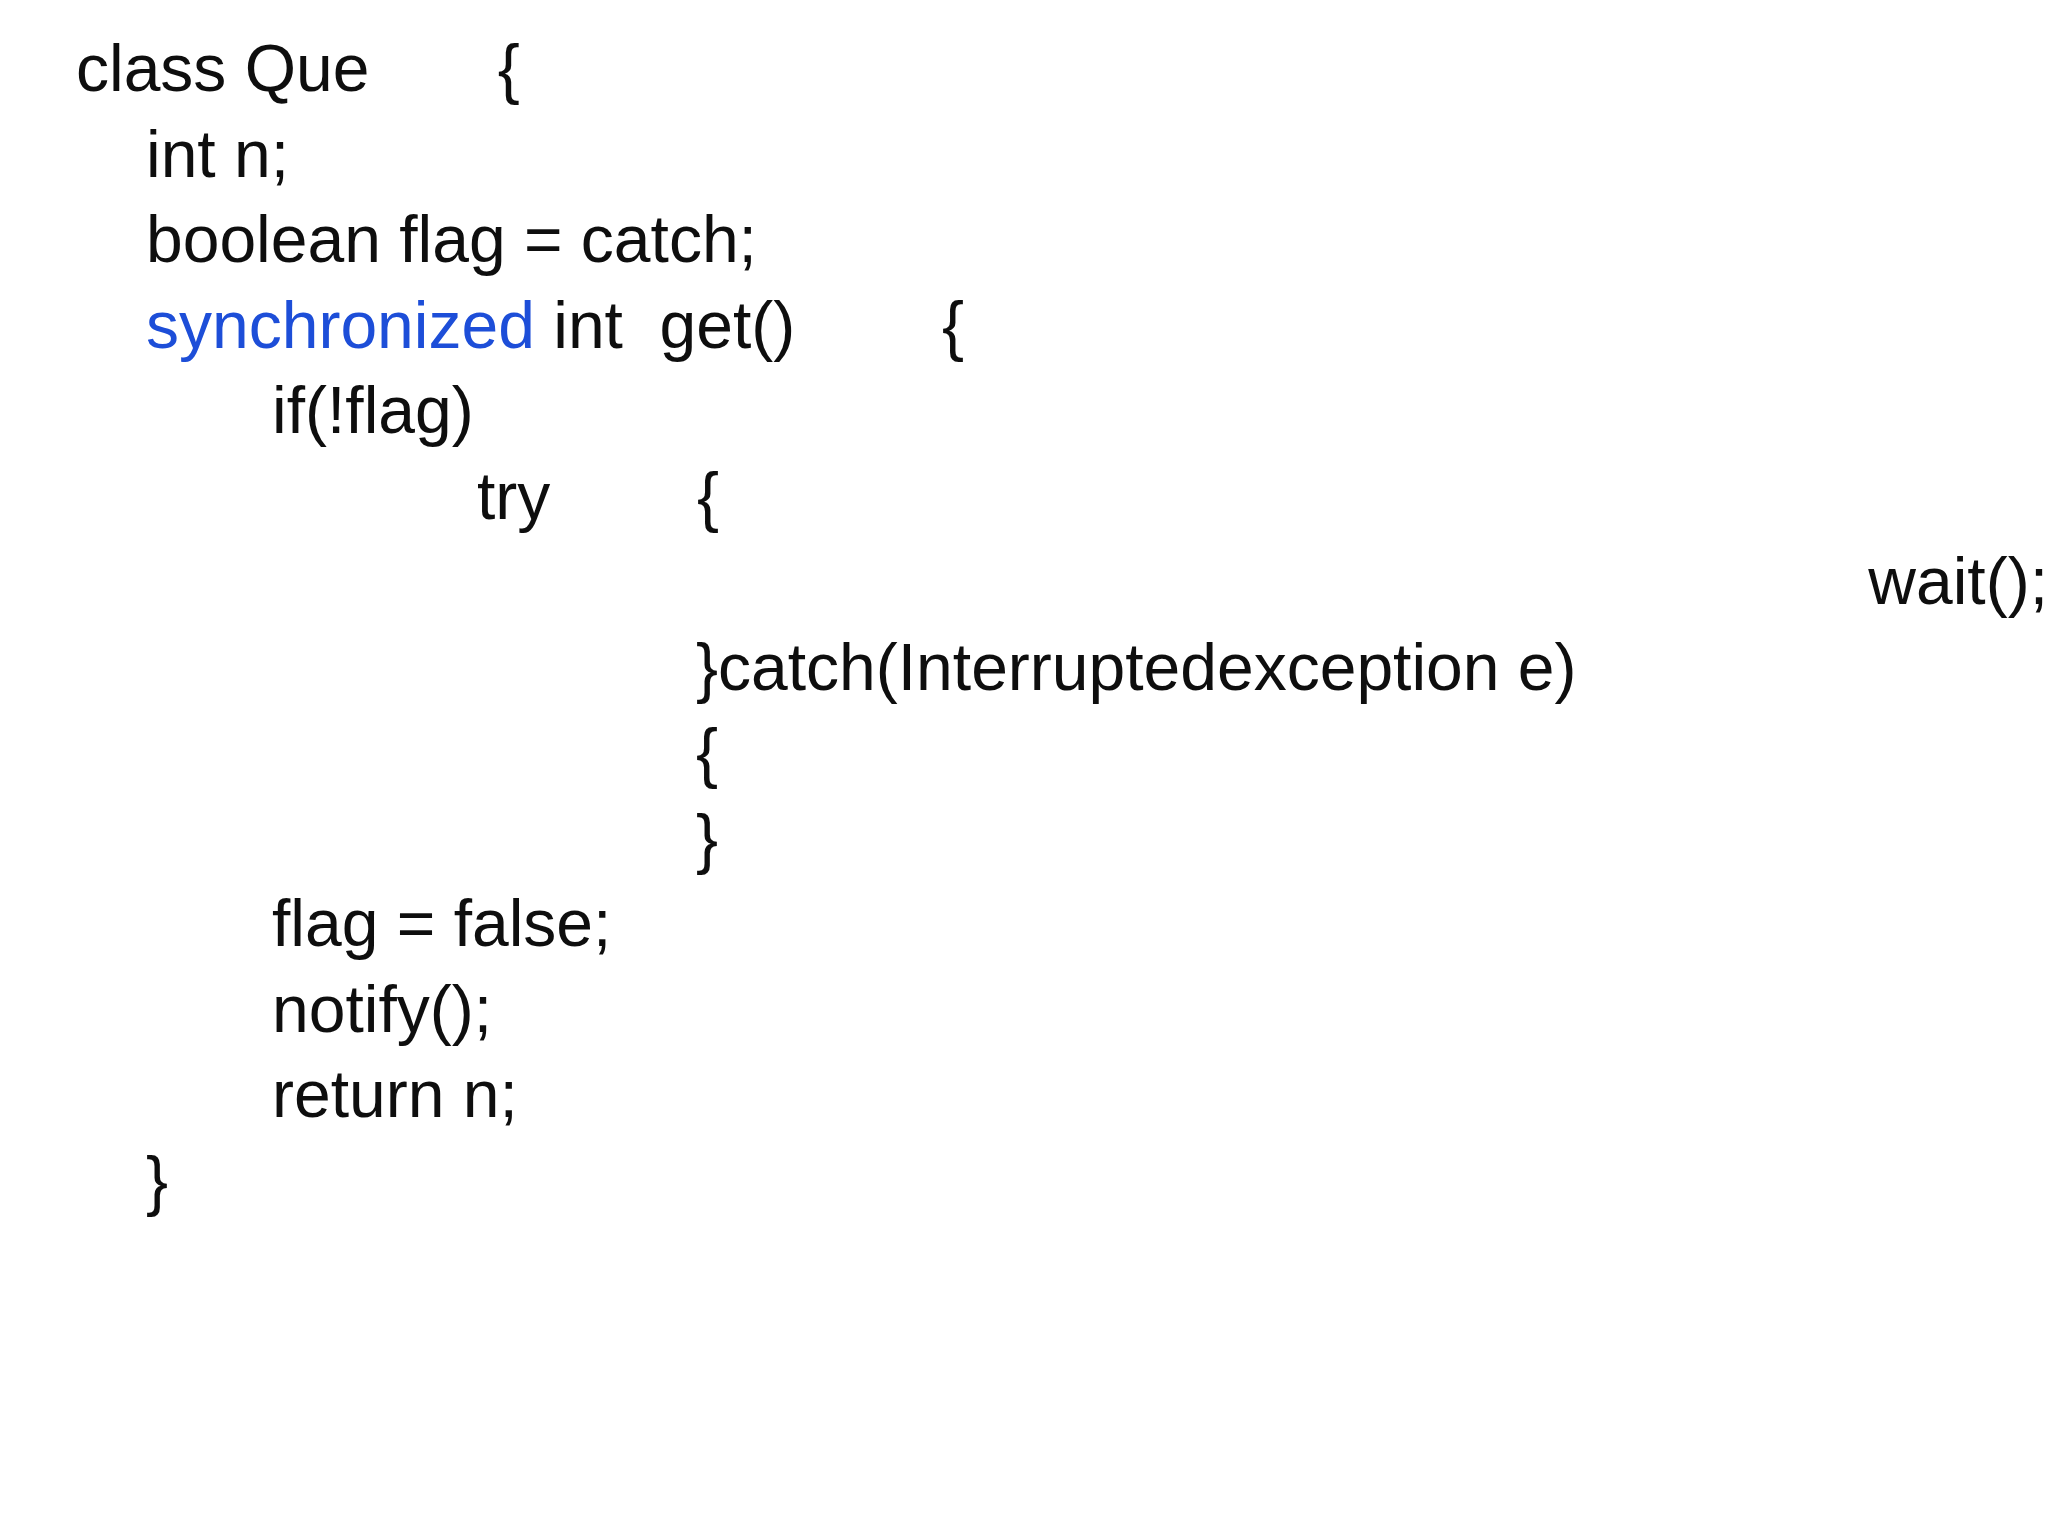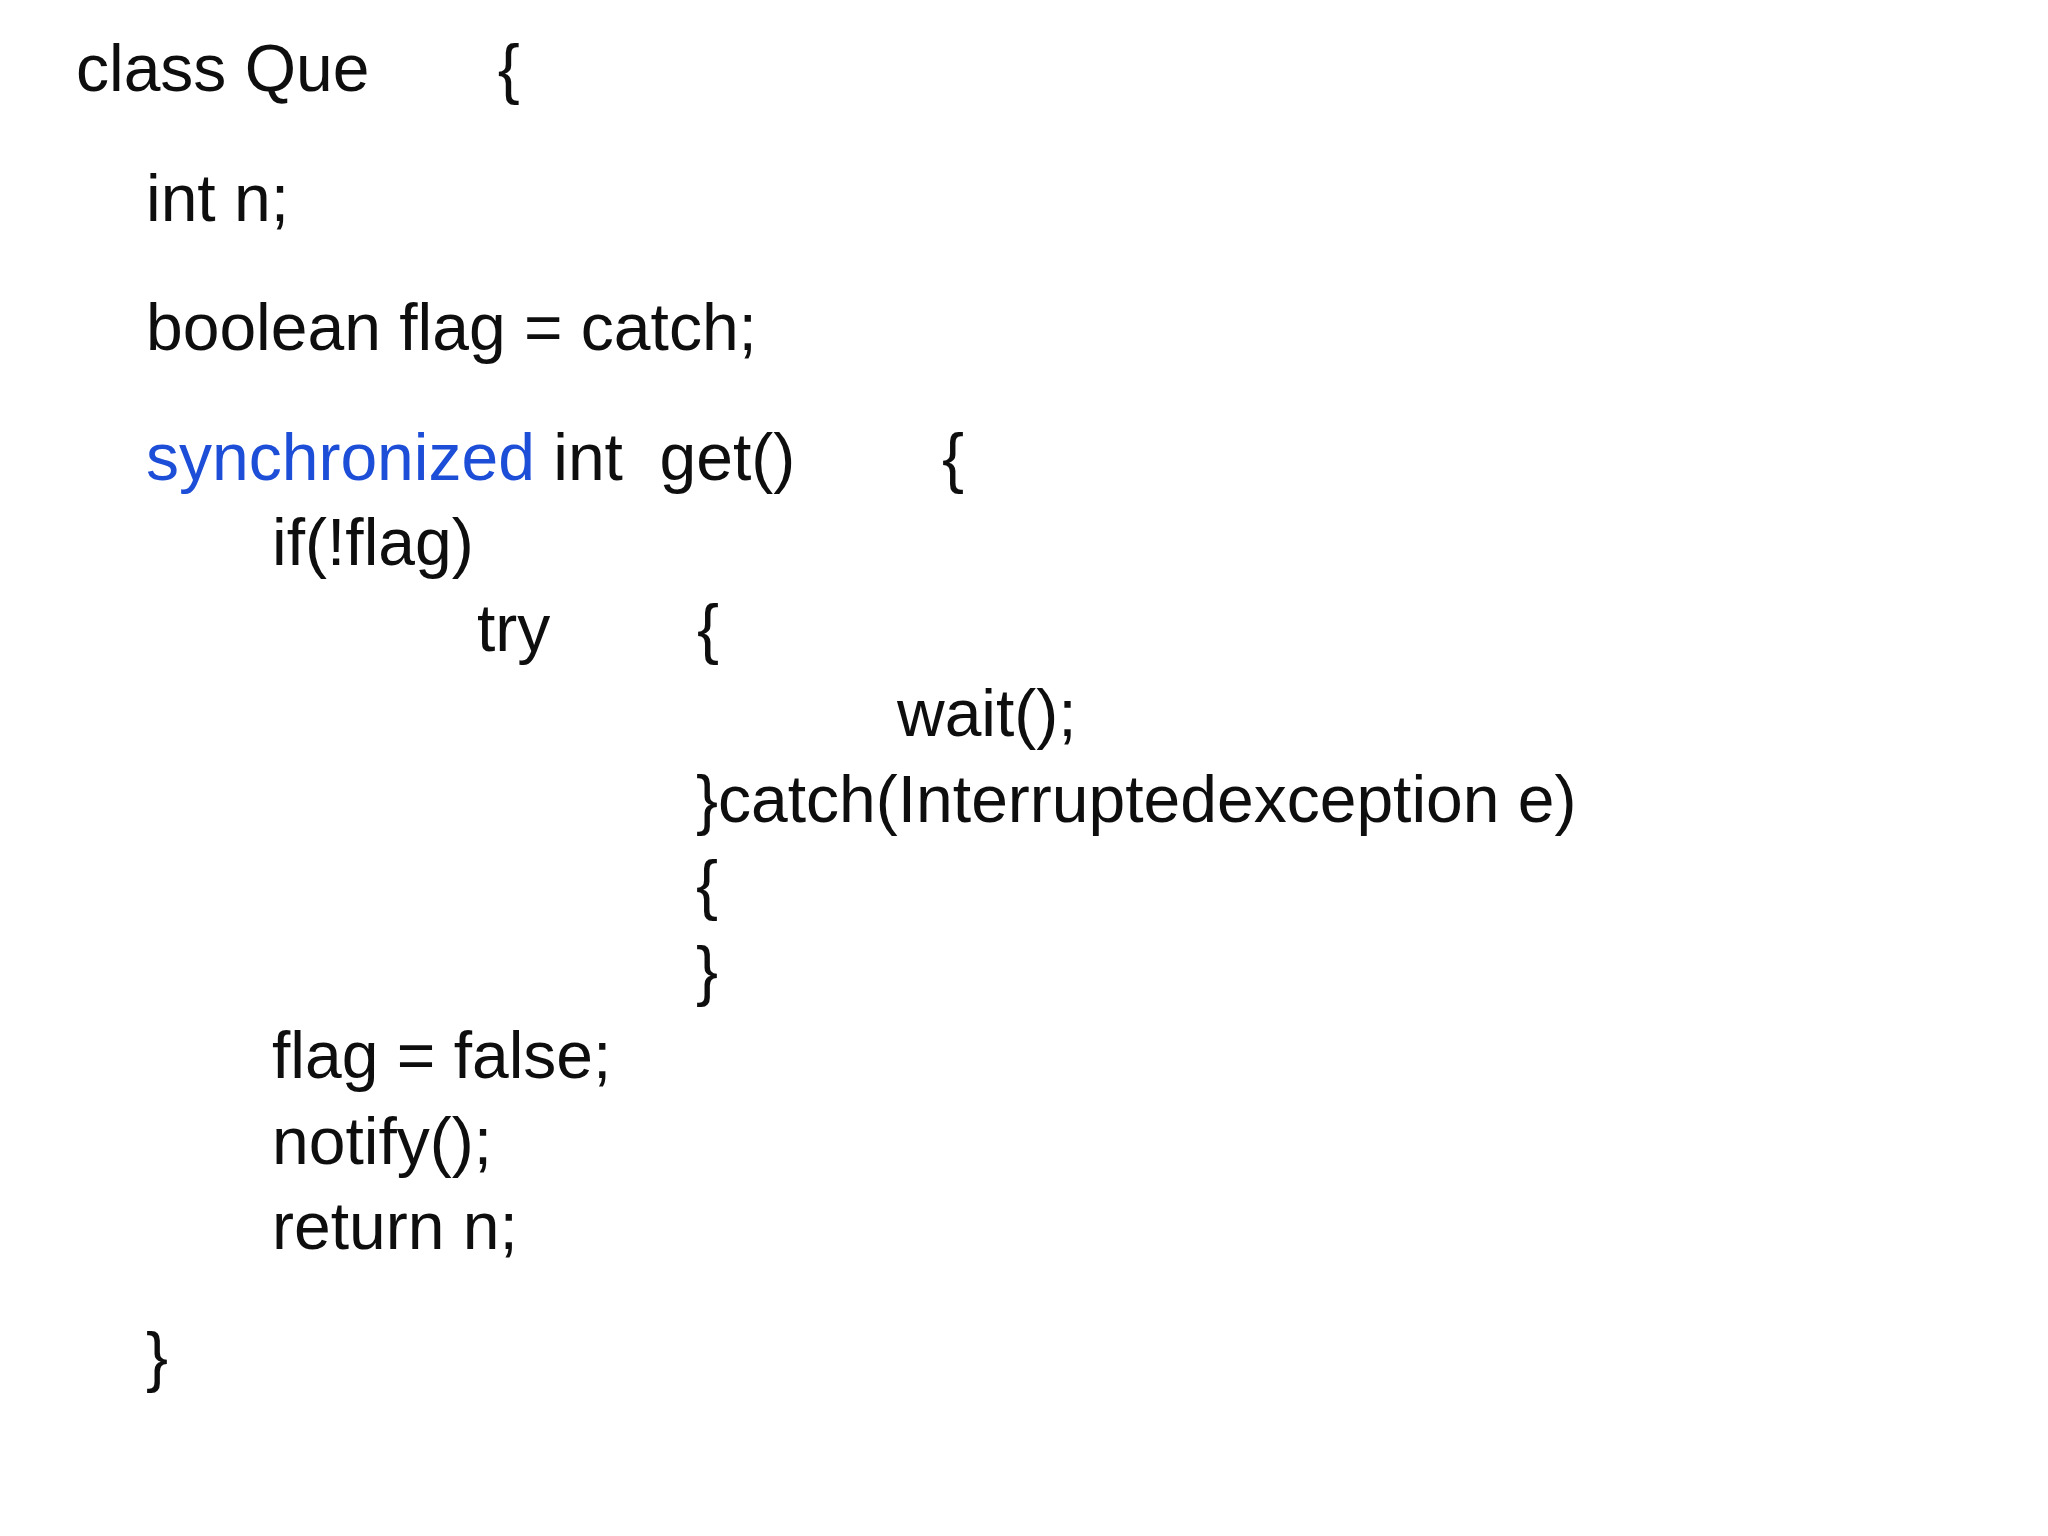--- a/index.html
+++ b/index.html
@@ -19,25 +19,25 @@
     font-size: 66px;
     line-height: 85.5px;
     font-weight: 400;
   }
   .line {
     white-space: pre;          
     height: 85.5px;
   }
   
   .i0 { padding-left: 76px;  }
-  .i1 { padding-left: 146px; margin-top: 44px; }
+  .i1 { padding-left: 146px; }
   .i2 { padding-left: 272px; }
   .i3 { padding-left: 477px; }
   .i4 { padding-left: 696px; }
-  .i5 { padding-left: 897px; }
+  .i5 { padding-left: 897px; text-align: right; }
 </style>
 </head>
 <body style="background: rgb(255, 255, 255);">
 
 <div class="slide" style="color: rgb(14, 14, 14);">
   <div class="line i0"><span>class Que       {</span></div>
   <div class="line i1"><span>int n;</span></div>
   <div class="line i1"><span>boolean flag = catch;</span></div>
   <div class="line i1"><span class="kw" style="color: #1d4ed8;">synchronized</span><span> int  get()        {</span></div>
   <div class="line i2"><span>if(!flag)</span></div>

